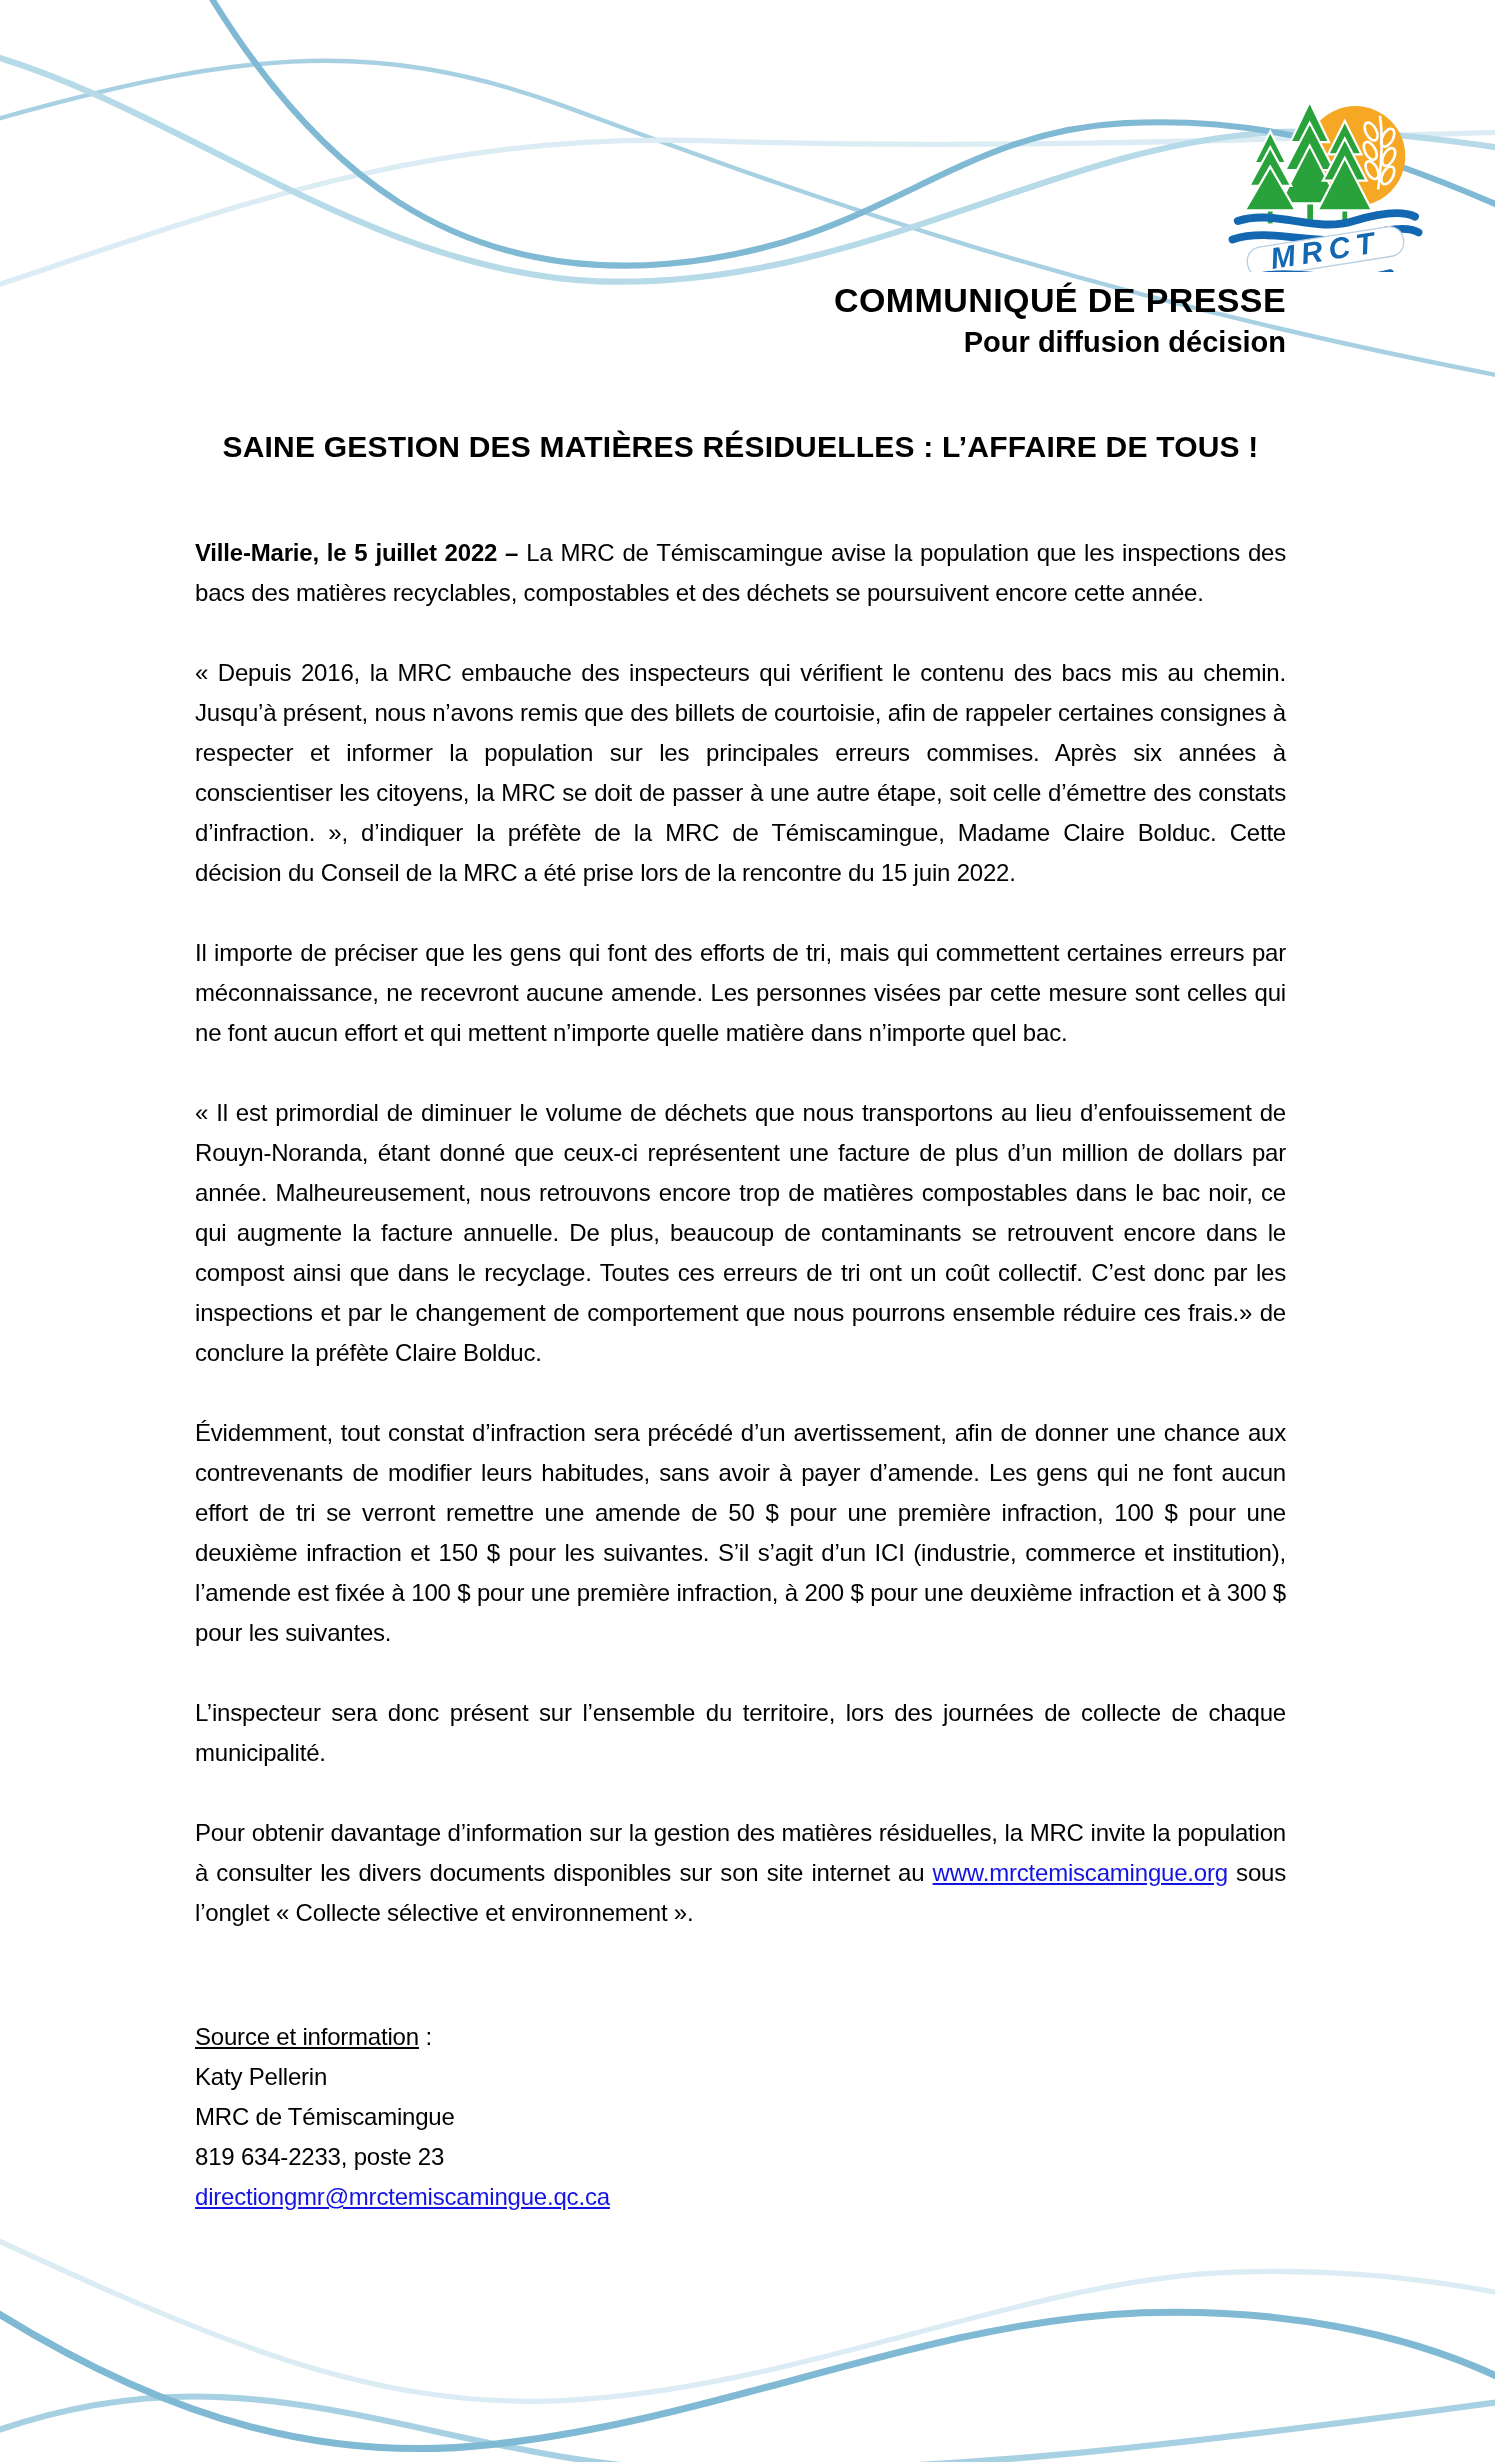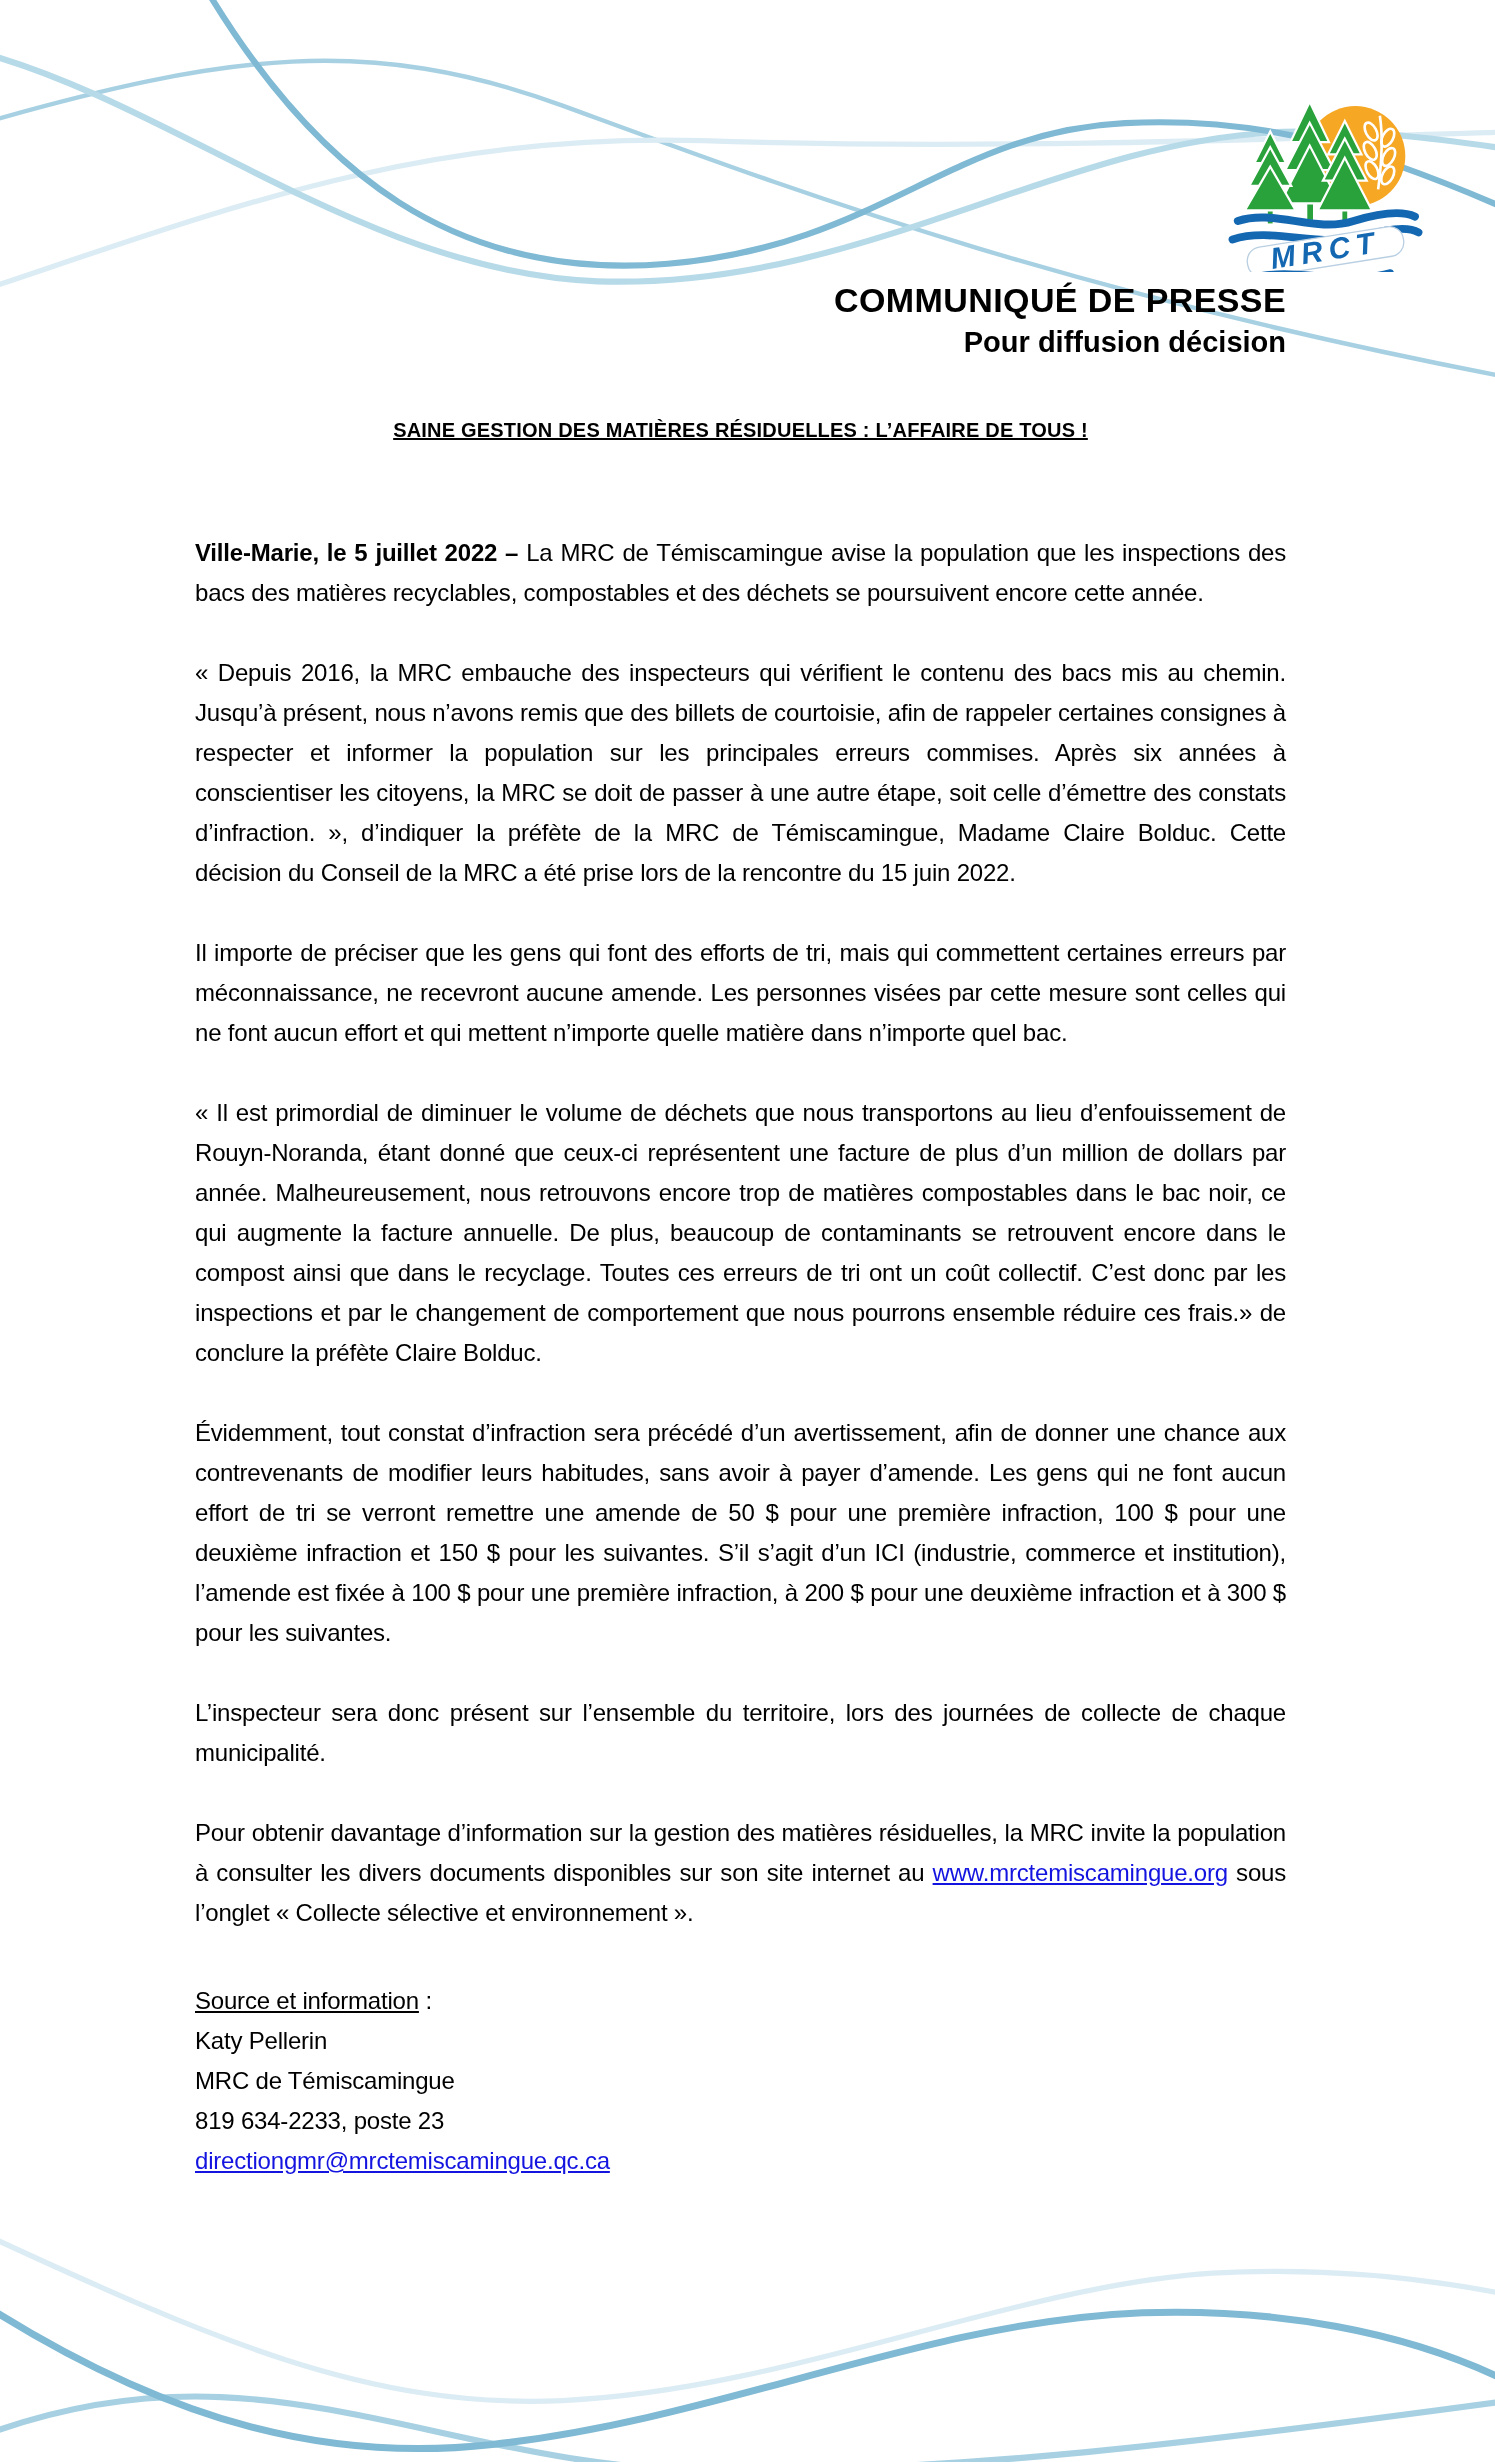--- a/index.html
+++ b/index.html
@@ -27,30 +27,30 @@
   .lg-bluestroke{fill:none;stroke:var(--logo_blue,#1468b2);stroke-linecap:round;}
   .lg-white{fill:none;stroke:#ffffff;stroke-width:3;}
   .lg-ribbon{fill:#ffffff;stroke:#b9cfe2;stroke-width:1.5;}
   .lg-text{fill:var(--logo_blue,#1468b2);font-family:"Liberation Sans",sans-serif;
            font-weight:bold;font-style:italic;font-size:34px;letter-spacing:7px;}
 
   .press-header{position:absolute;left:195px;top:280px;width:1091px;text-align:right;z-index:3;line-height:1.22;}
   .kicker{font-size:34px;font-weight:600;letter-spacing:0.4px;}
   .subkicker{font-size:29px;font-weight:700;margin-top:3.5px;}
 
-  .headline{position:absolute;left:195px;top:419px;width:1091px;z-index:3;
-            text-align:center;font-size:20px;font-weight:700;letter-spacing:0.2px;text-decoration:underline;}
+  .headline{position:absolute;left:195px;top:430px;width:1091px;z-index:3;
+            text-align:center;font-size:30px;font-weight:700;letter-spacing:0.2px;}
 
   .content{position:absolute;left:195px;top:517px;width:1091px;z-index:3;
            font-size:24px;line-height:40px;text-align:justify;letter-spacing:-0.2px;}
   .content p{margin:16px 0 40px 0;}
   .lead-bold{font-weight:700;}
   a.doclink{color:var(--link,#1414e0);text-decoration:underline;cursor:pointer;}
   .separator{text-align:center;margin:81px 0 0 0 !important;}
-  .source-block{margin-top:48px;}
+  .source-block{margin-top:84px;}
   .source-block p{margin:0;}
   .src-underline{text-decoration:underline;}
 </style>
 </head>
 <body>
 
 <div class="page">
 
   <svg class="waves top" width="1495" height="466" viewBox="0 0 1701 530" aria-hidden="true">
     <path class="wave w-soft" stroke-width="5" d="M -20,140 C 260,60 420,40 640,120 C 900,215 1200,330 1720,430"></path>

